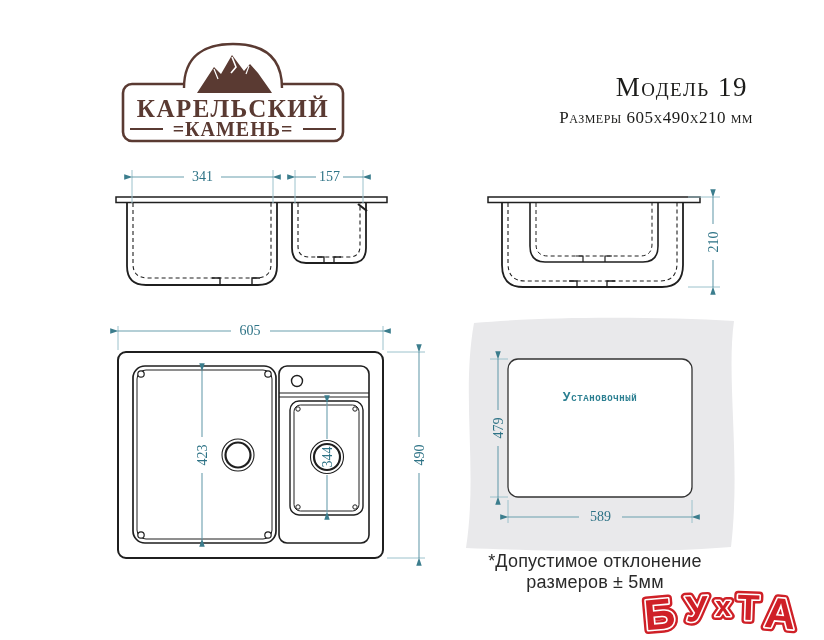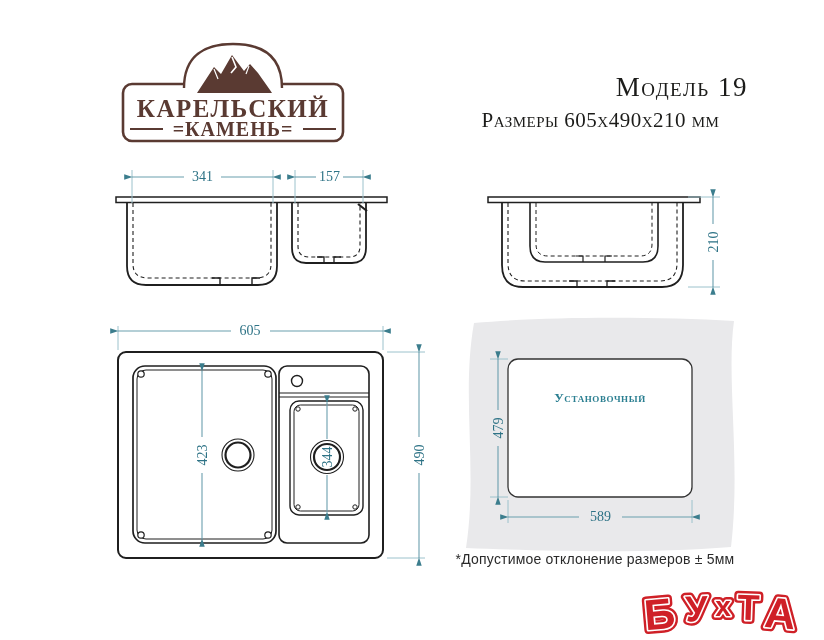--- a/index.html
+++ b/index.html
@@ -2,28 +2,28 @@
 <html><head>
 <meta charset="utf-8">
 <style>
   html,body{margin:0;padding:0;background:#fff;}
   body{width:824px;height:640px;position:relative;overflow:hidden;
        font-family:"Liberation Sans",sans-serif;}
   .abs{position:absolute;}
   .title-line1{left:448px;top:72px;width:300px;text-align:right;
     font-family:Liberation Serif, serif;font-variant:small-caps;
     font-size:27px;letter-spacing:1.5px;color:#1c1c1a;}
-  .title-line2{left:448px;top:108px;width:305px;text-align:center;
+  .title-line2{left:448px;top:108px;width:305px;text-align:right;
     font-family:"Liberation Serif",serif;font-variant:small-caps;
-    font-size:21px;letter-spacing:0.5px;color:#1c1c1a;}
+    font-size:17px;letter-spacing:0.5px;color:#1c1c1a;}
   .cutout-note{left:508px;top:389px;width:184px;text-align:center;
-    font-family:Liberation Serif, serif;font-variant:small-caps;font-weight:bold;
+    font-family:Liberation Mono, monospace;font-variant:small-caps;font-weight:bold;
     font-size:13px;line-height:18px;letter-spacing:0.6px;color:#2b7f91;}
   .tolerance{left:445px;top:551px;width:300px;text-align:center;
-    font-size:14px;color:#2a2a2a;letter-spacing:0.2px;}
+    font-size:18px;color:#2a2a2a;letter-spacing:0.2px;}
   svg text{user-select:none;}
   .dim{font-family:"Liberation Serif",serif;font-size:14px;fill:#2e7386;
        text-anchor:middle;dominant-baseline:central;}
   .dln{stroke:#6b9fae;stroke-width:1.1;fill:none;}
   .ext{stroke:#9cc2cc;stroke-width:1;fill:none;}
   .ln{stroke:#1f1f1f;fill:none;}
   .dsh{stroke:#1f1f1f;fill:none;stroke-dasharray:4 3;}
   .brandtxt{font-family:"Liberation Serif",serif;font-weight:bold;fill:#5a3a32;
        text-anchor:middle;}
   .wm{font-family:"Liberation Sans",sans-serif;font-weight:700;text-anchor:middle;}

